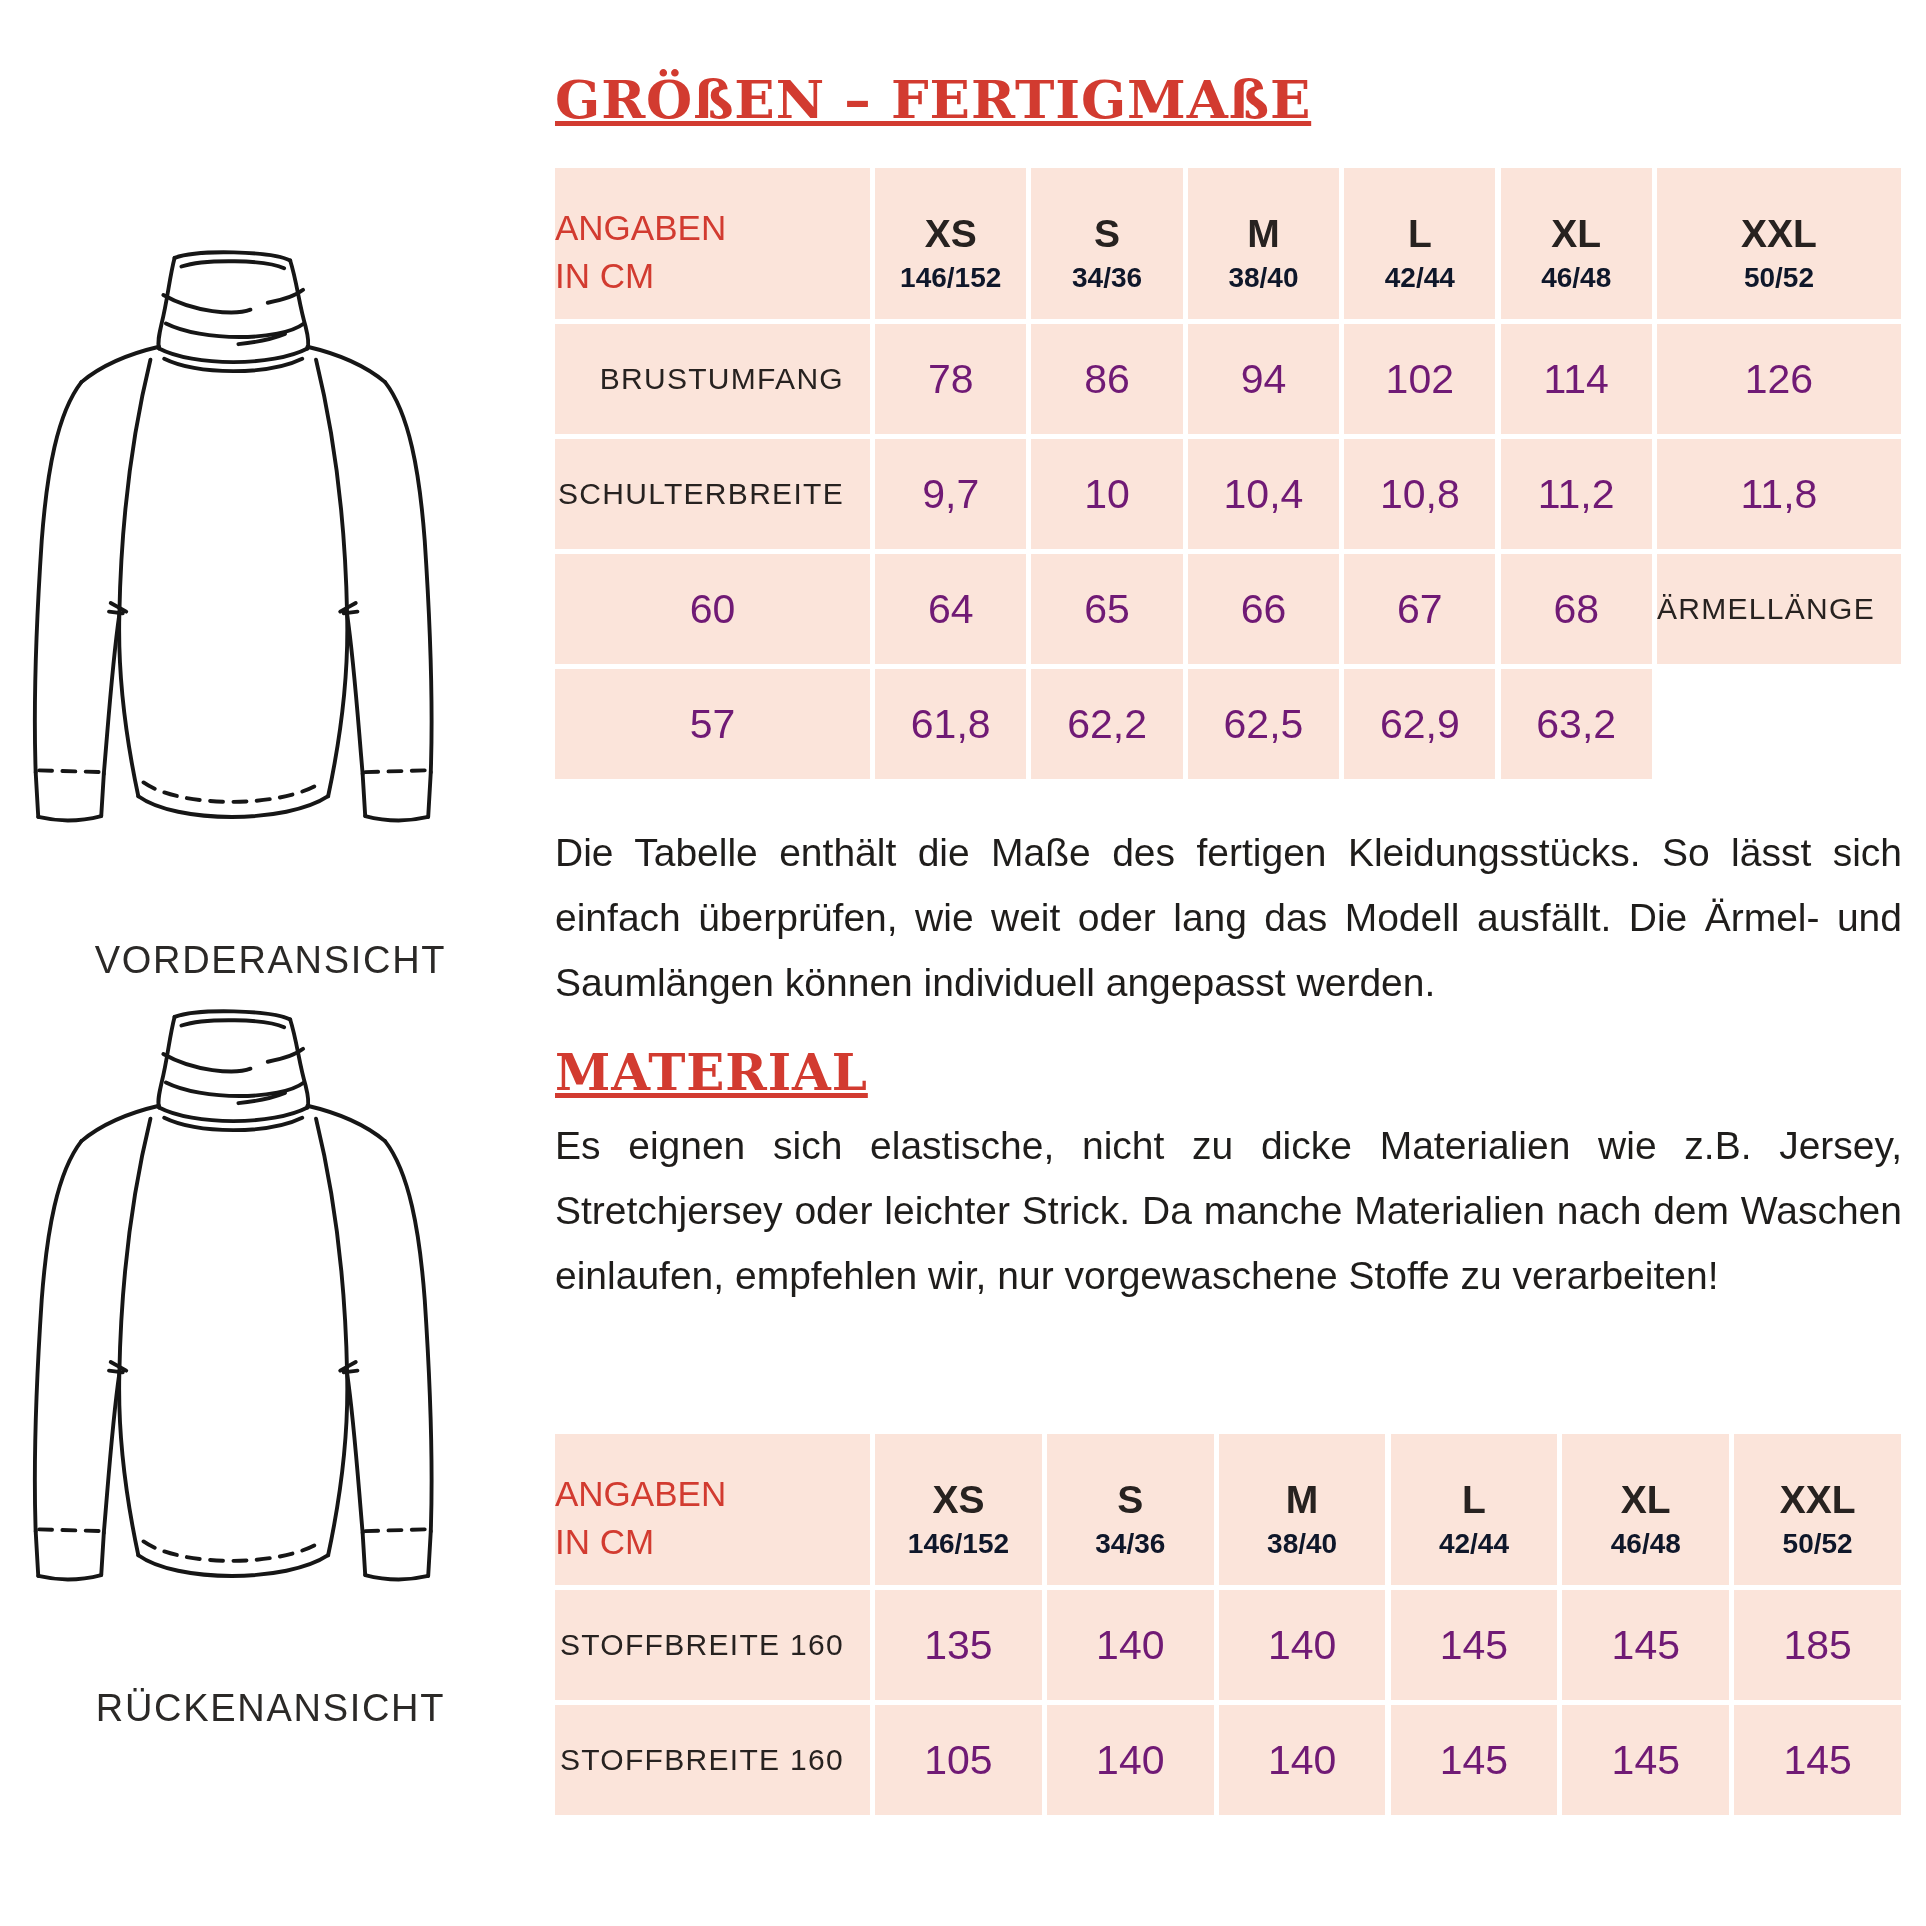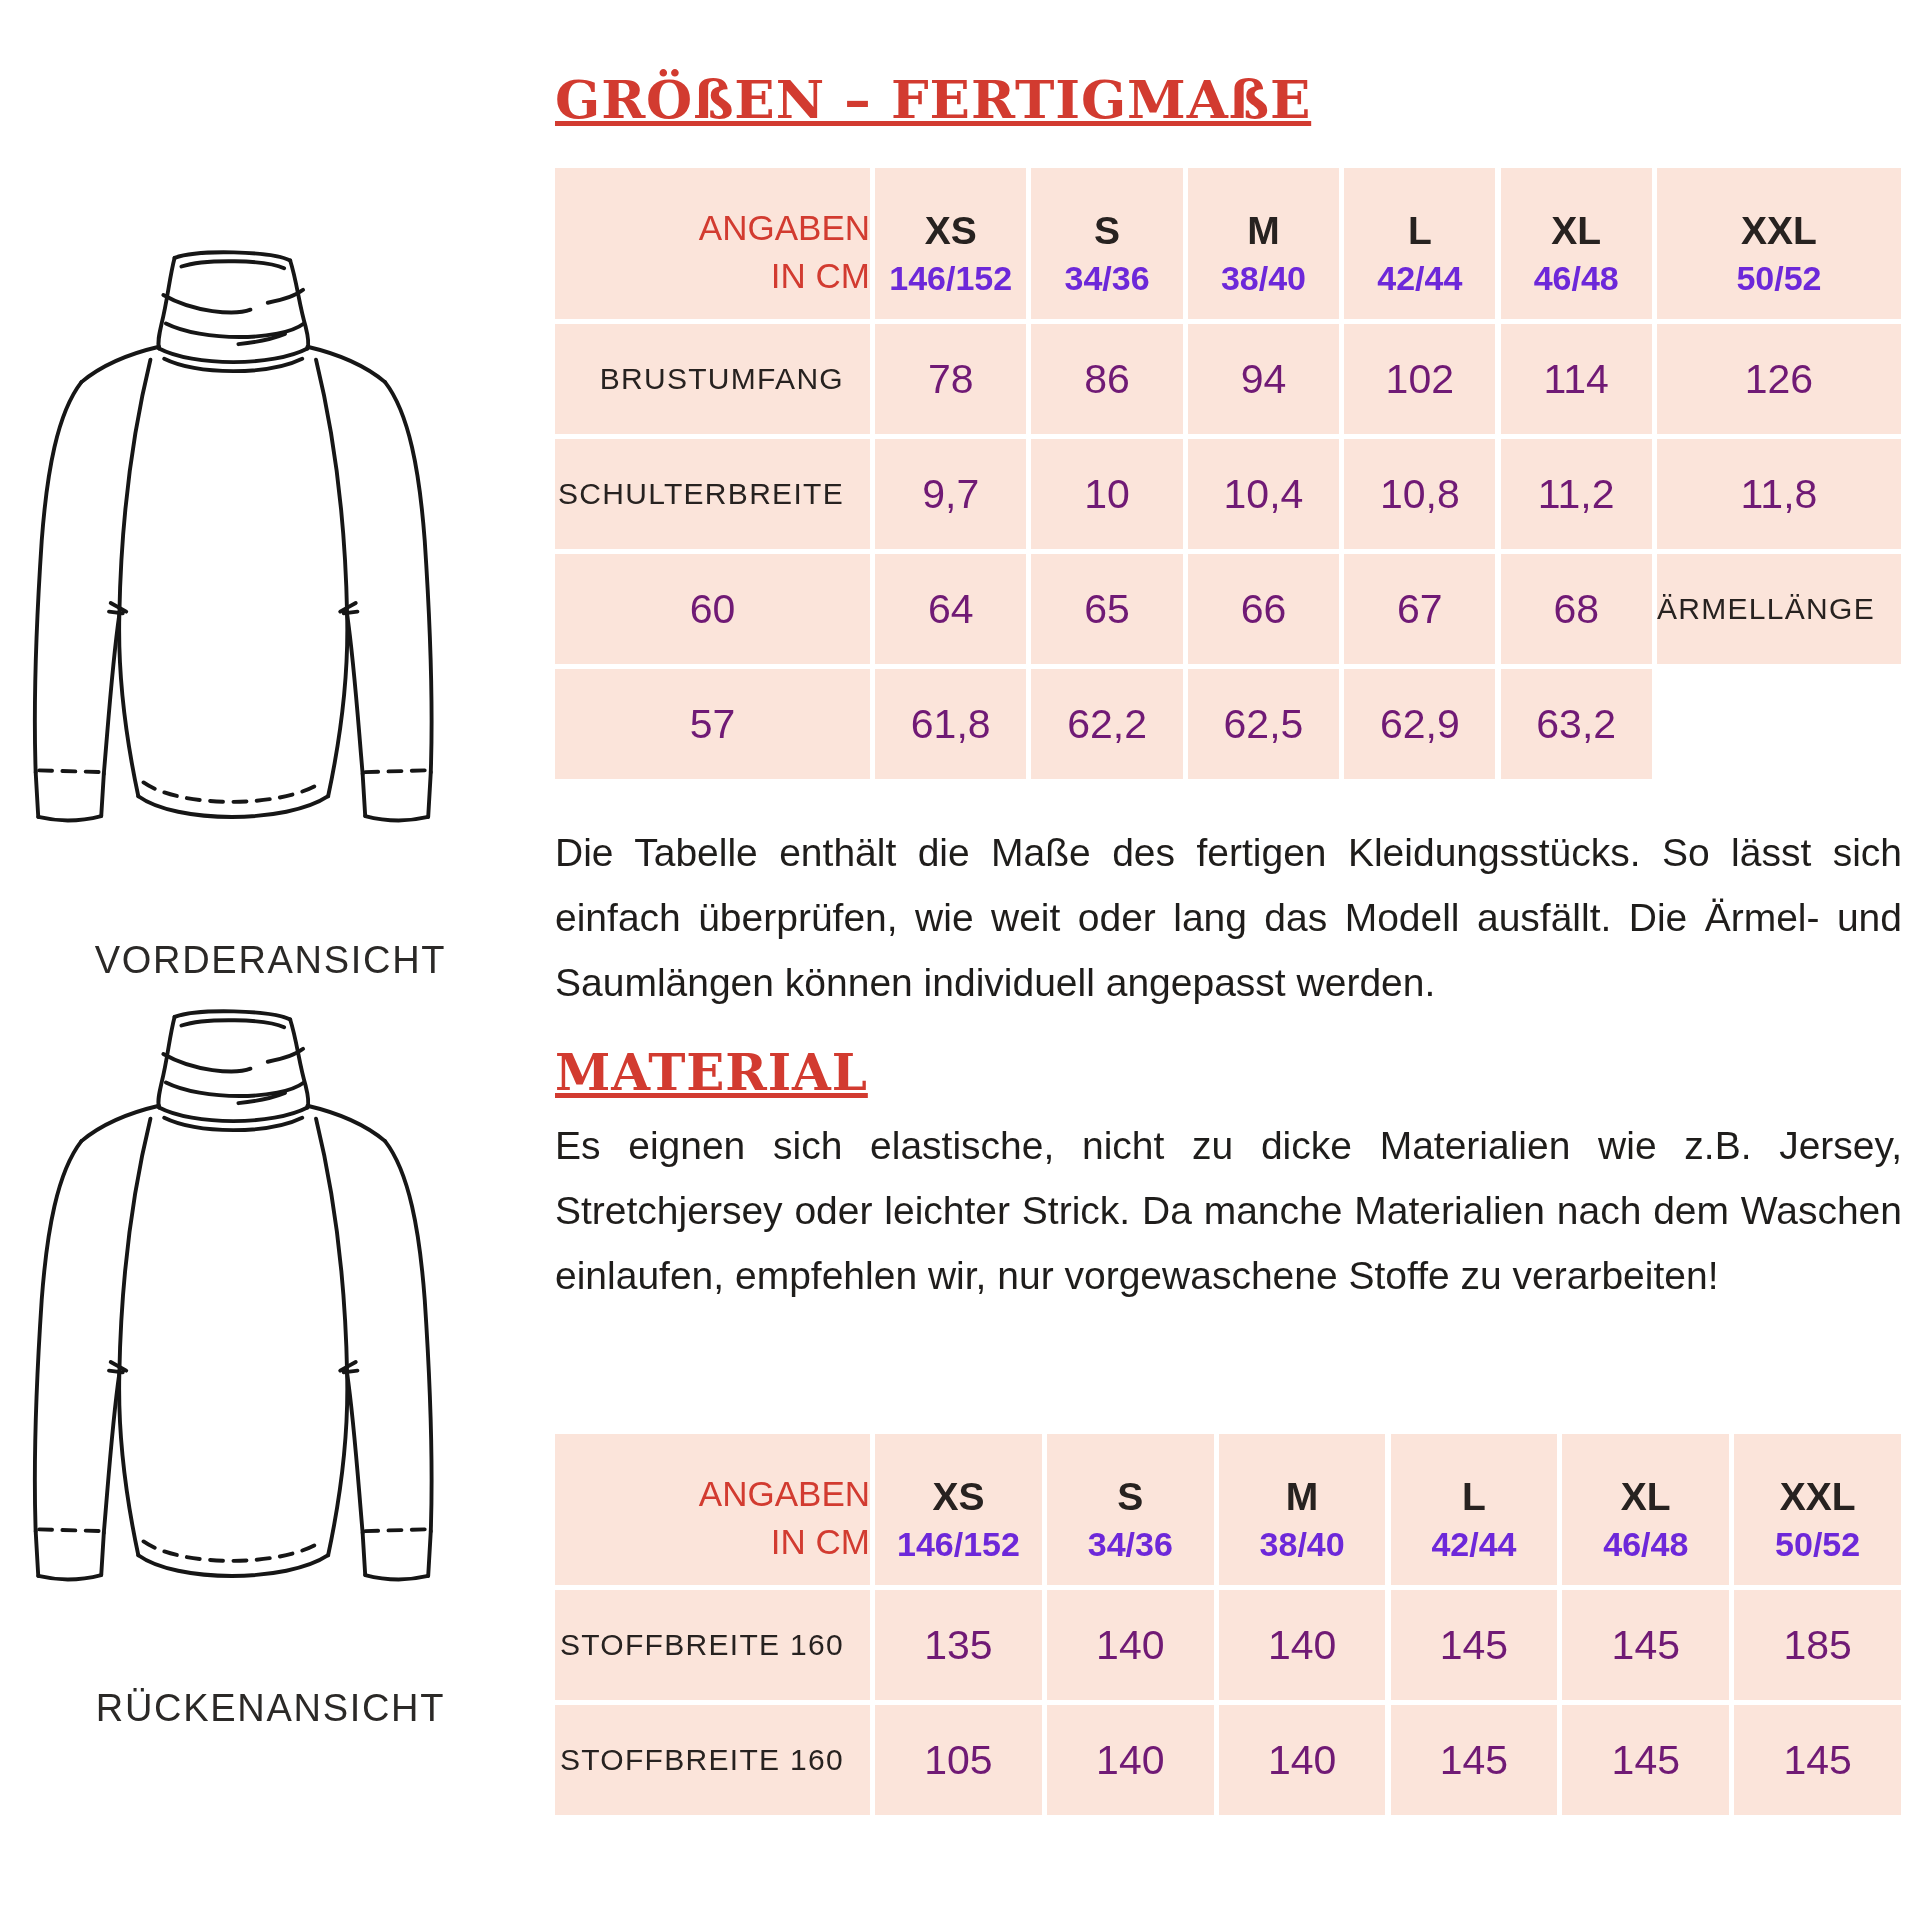--- a/index.html
+++ b/index.html
@@ -25,27 +25,27 @@
         font-size:39px;line-height:65px;text-align:justify;color:#1f1d1b;}
   .para.sizes{top:820px;}
   .para.material{top:1113px;}
 
   
   .size-table{position:absolute;left:555px;width:1346px;display:grid;
               grid-template-columns:315px repeat(6,1fr);gap:5.1px;}
   .size-table.sizes{top:168px;}
   .size-table.material{top:1434px;}
   .cell{background:#fbe4da;display:flex;}
-  .cell.corner{flex-direction:column;justify-content:center;align-items:flex-end;
+  .cell.corner{flex-direction:column;justify-content:center;align-items:flex-start;
                box-sizing:border-box;color:#d23b30;
                font-size:35px;line-height:48px;padding-top:17px;}
   .cell.colhead{flex-direction:column;justify-content:center;align-items:center;
                 padding-top:19px;box-sizing:border-box;font-weight:bold;}
   .cell.colhead .size{font-size:39px;color:#272220;}
-  .cell.colhead .range{font-size:34px;color:#6d28d9;margin-top:6px;}
+  .cell.colhead .range{font-size:28px;color:#0f172a;margin-top:6px;}
   .cell.rowlabel{align-items:center;justify-content:flex-end;padding-right:26px;
                  box-sizing:border-box;font-size:30px;letter-spacing:1.3px;color:#272220;}
   .cell.value{align-items:center;justify-content:center;font-size:41px;color:#701a75;}
 
   
   .stroke{fill:none;stroke:#161616;stroke-width:4.5;stroke-linecap:round;stroke-linejoin:round;}
   .dashed{stroke-dasharray:15 12;}
 </style>
 </head>
 <body>

